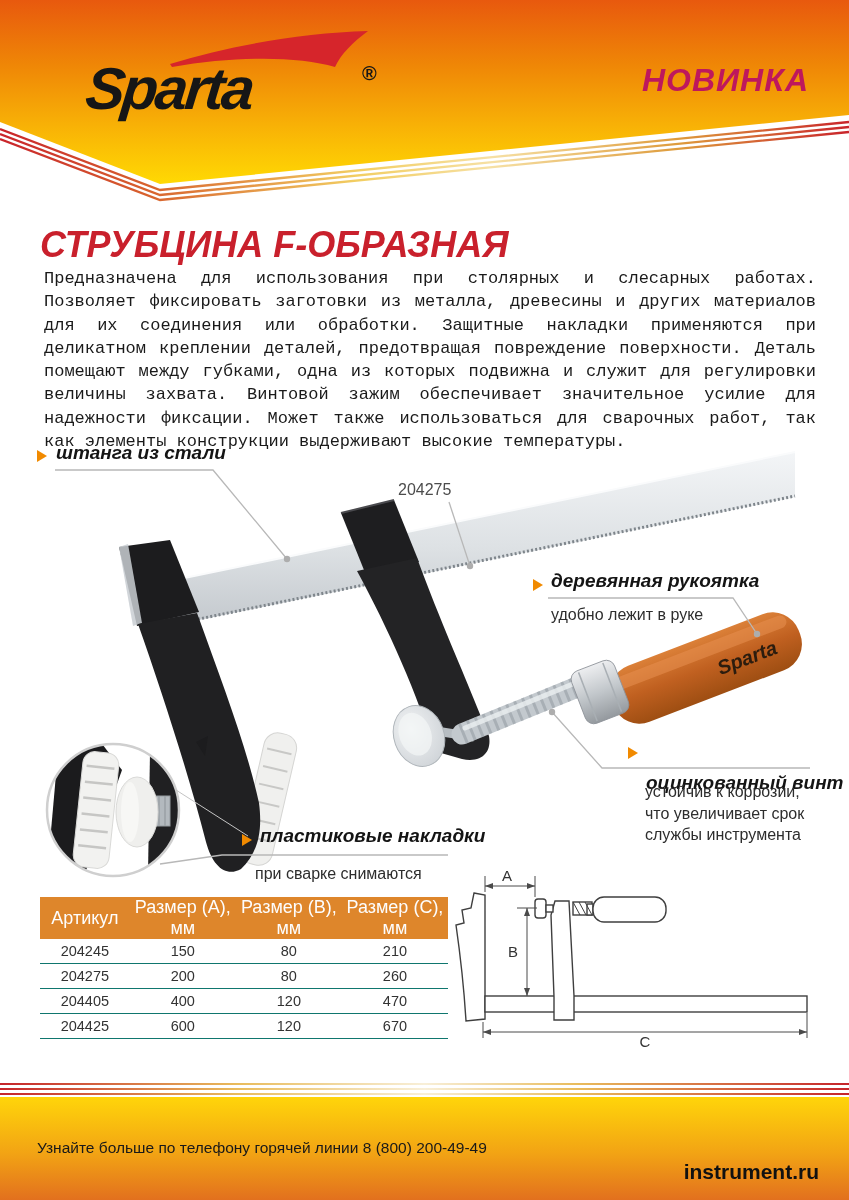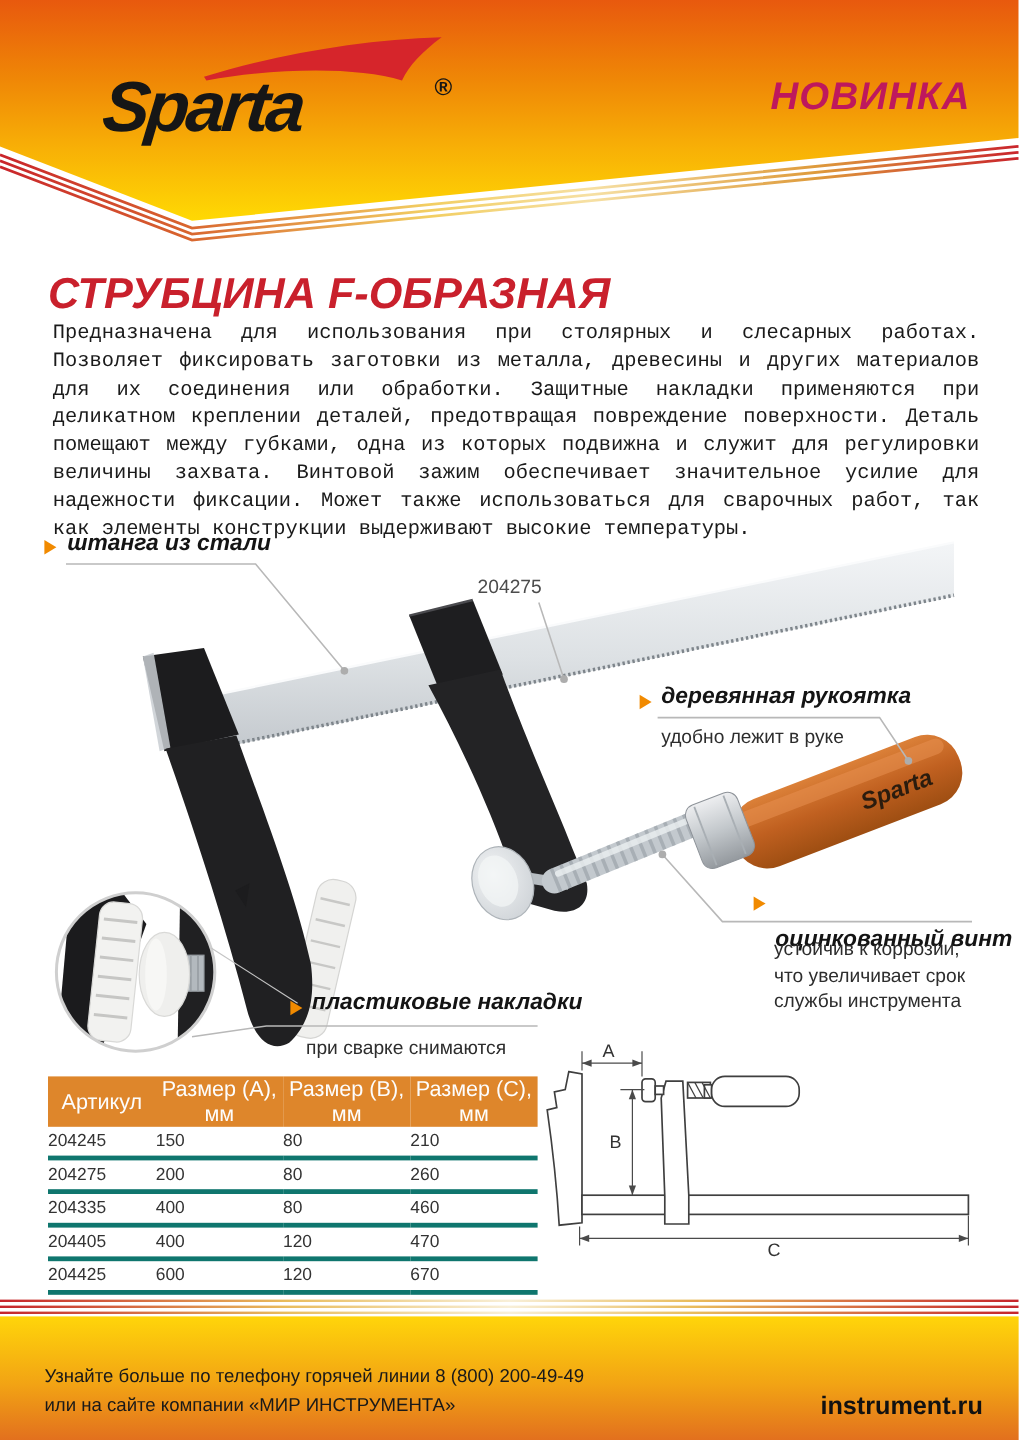--- a/index.html
+++ b/index.html
@@ -20,22 +20,22 @@
   
   .bullet{width:0;height:0;border-left:10px solid #F18A00;
           border-top:6.5px solid transparent;border-bottom:6.5px solid transparent;}
   .co-title{font-size:19px;font-weight:bold;font-style:italic;color:#141414;white-space:nowrap;}
   .co-sub{font-size:16px;line-height:21.5px;color:#2d2d2d;}
   .article-label{left:398px;top:481px;font-size:16px;color:#4c4c4c;}
   
   .spec-table{left:40px;top:897px;width:408px;border-collapse:collapse;table-layout:fixed;}
   .spec-table th{background:#DE862B;color:#FDFDFD;font-weight:normal;font-size:18px;
                  height:23px;text-align:center;padding:0;}
-  .spec-table td{font-size:14.5px;color:#333;height:24px;
-                 border-bottom:4px solid #0f766e;padding:0;}
+  .spec-table td{font-size:14.5px;color:#333;height:24px;text-align:center;
+                 border-bottom:1px solid #0f766e;padding:0;}
   
   .stripe{left:0;width:849px;height:2.4px;
           background:linear-gradient(90deg,#C5242B 0%,#E9BC5C 28%,#F8EFD8 50%,#E9BC5C 68%,#C5242B 100%);}
   .footer-band{left:0;top:1097px;width:849px;height:103px;
                background:linear-gradient(180deg,#FFD50A 0%,#F2A314 55%,#E2701E 100%);padding-left:20px;}
   .f-line{left:37px;font-size:15.5px;color:#191919;white-space:nowrap;}
   .f-site{right:30px;top:1160px;font-size:21px;font-weight:bold;color:#111;}
   svg text{font-family:"Liberation Sans",sans-serif;}
 </style>
 </head>
@@ -236,26 +236,20 @@
         <td>80</td>
         <td>210</td>
       </tr>
       <tr>
         <td>204275</td>
         <td>200</td>
         <td>80</td>
         <td>260</td>
       </tr>
       <tr>
-        <td>204335</td>
-        <td>400</td>
-        <td>80</td>
-        <td>460</td>
-      </tr>
-      <tr>
         <td>204405</td>
         <td>400</td>
         <td>120</td>
         <td>470</td>
       </tr>
       <tr>
         <td>204425</td>
         <td>600</td>
         <td>120</td>
         <td>670</td>
@@ -300,17 +294,16 @@
     <text x="57" y="28" font-size="15" fill="#333" text-anchor="middle">A</text>
     <text x="63" y="104" font-size="15" fill="#333" text-anchor="middle">B</text>
     <text x="195" y="194" font-size="15" fill="#333" text-anchor="middle">C</text>
   </svg>
 
   <div class="abs stripe" style="top:1083px"></div>
   <div class="abs stripe" style="top:1088px"></div>
   <div class="abs stripe" style="top:1093px"></div>
   <div class="abs footer-band">
     <div class="abs f-line" style="top:42px">Узнайте больше по телефону горячей линии 8 (800) 200-49-49</div>
-    <div class="abs f-line" style="top:66px">или на сайте компании «МИР ИНСТРУМЕНТА»</div>
   </div>
   <div class="abs f-site">instrument.ru</div>
 
 </div>
 
 </body></html>

